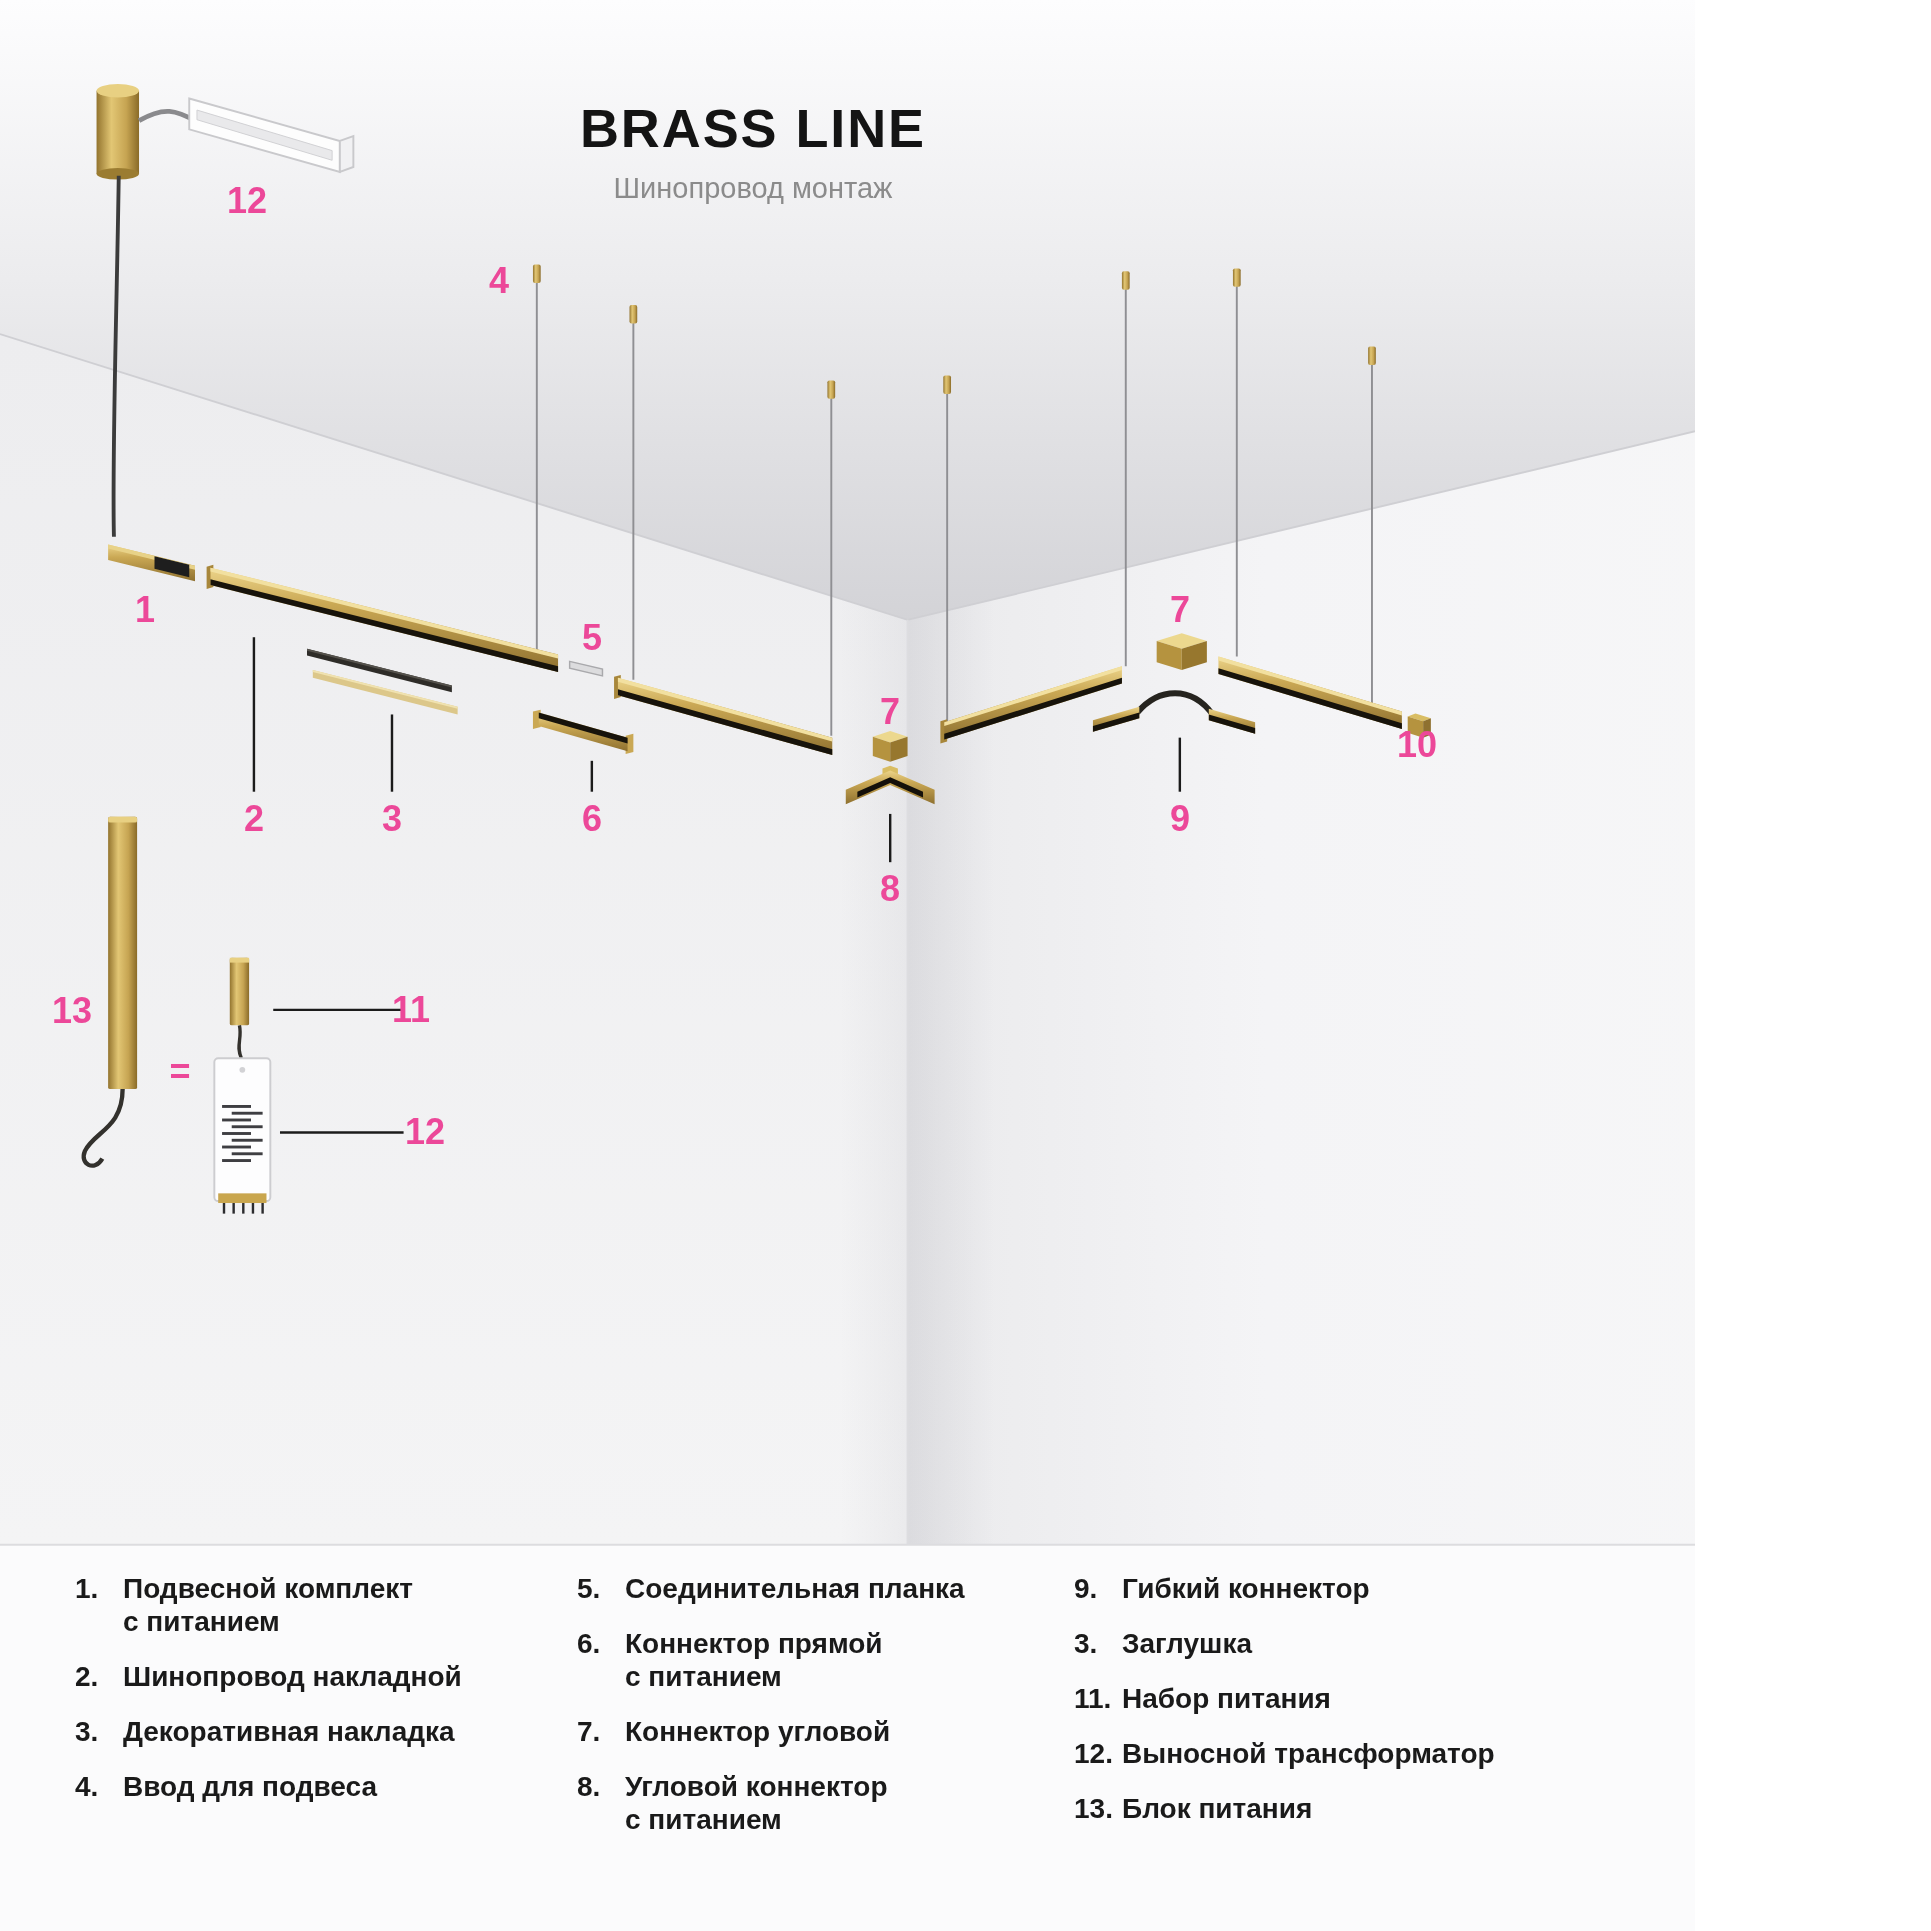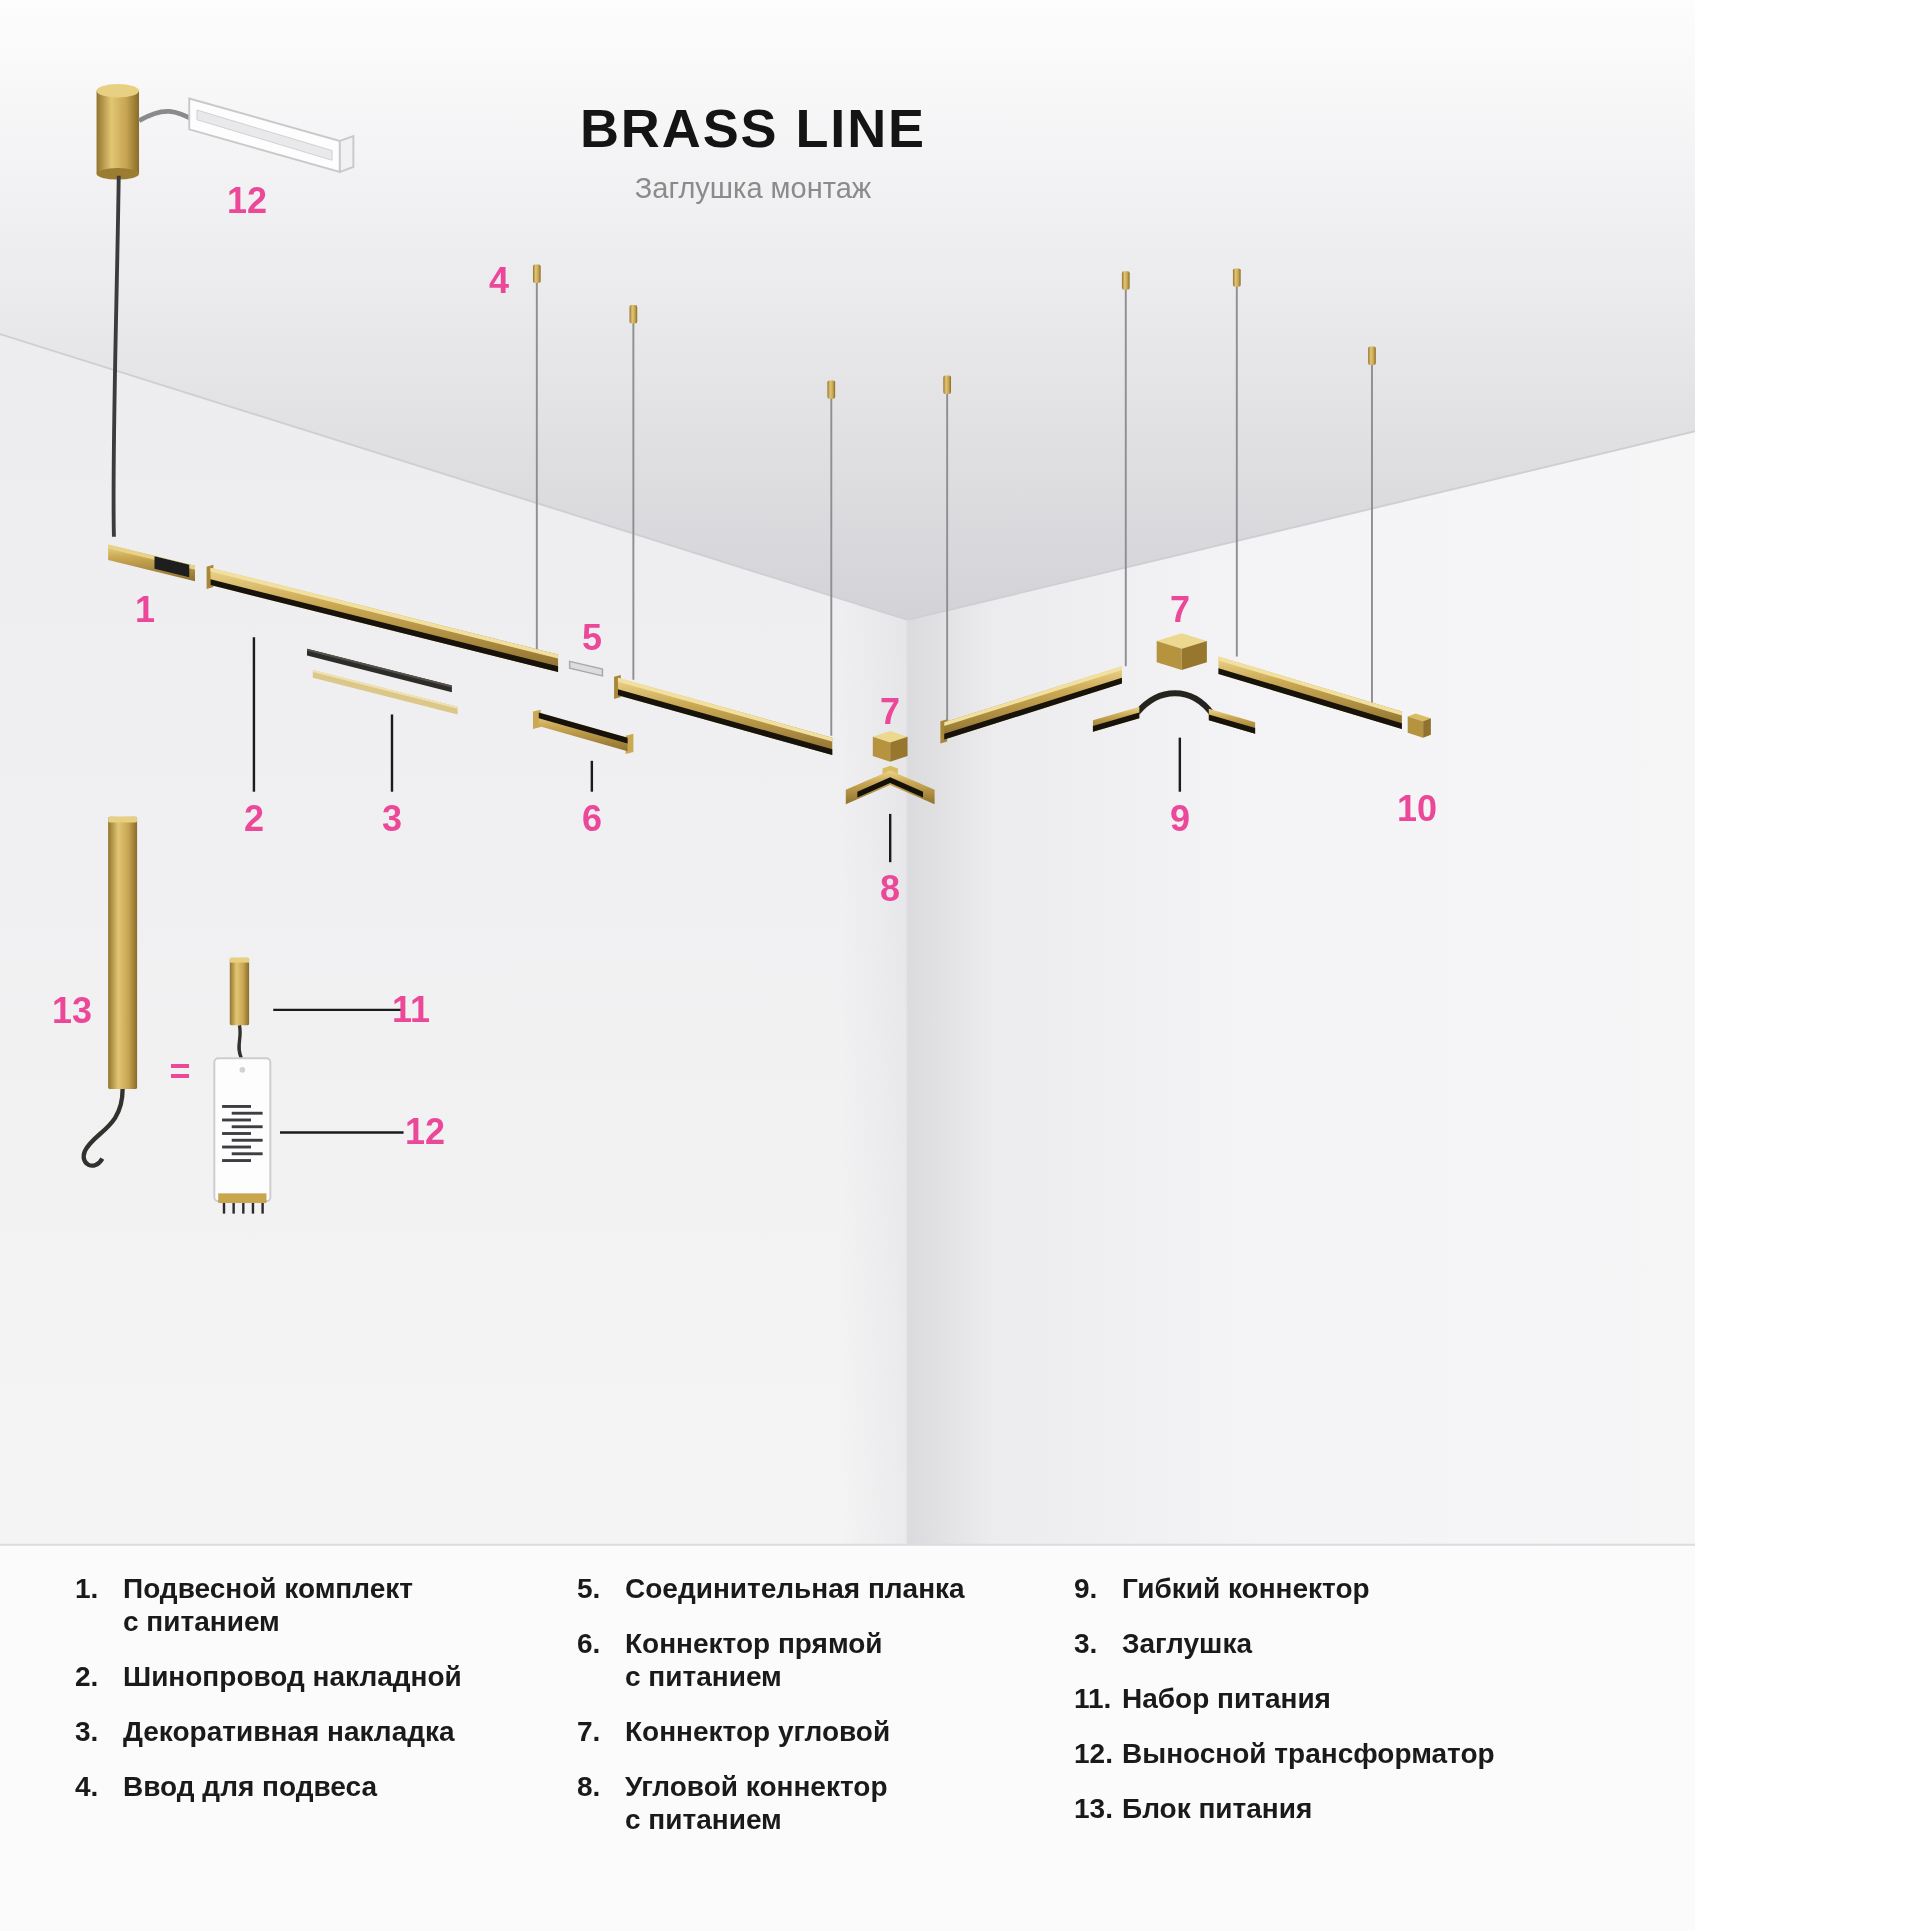--- a/index.html
+++ b/index.html
@@ -225,34 +225,34 @@
       <line x1="406" y1="740" x2="406" y2="820"></line>
       <line x1="613" y1="788" x2="613" y2="820"></line>
       <line x1="922" y1="843" x2="922" y2="893"></line>
       <line x1="1222" y1="764" x2="1222" y2="820"></line>
       <line x1="283" y1="1046" x2="418" y2="1046"></line>
       <line x1="290" y1="1173" x2="418" y2="1173"></line>
     </g>
   </svg>
 
   <div class="title">BRASS LINE</div>
-  <div class="subtitle">Заглушка монтаж</div>
+  <div class="subtitle">Шинопровод монтаж</div>
 
   <div class="callout" style="left:247px;top:180px">12</div>
   <div class="callout" style="left:145px;top:589px">1</div>
   <div class="callout" style="left:254px;top:798px">2</div>
   <div class="callout" style="left:392px;top:798px">3</div>
   <div class="callout" style="left:499px;top:260px">4</div>
   <div class="callout" style="left:592px;top:617px">5</div>
   <div class="callout" style="left:592px;top:798px">6</div>
   <div class="callout" style="left:890px;top:691px">7</div>
   <div class="callout" style="left:890px;top:868px">8</div>
   <div class="callout" style="left:1180px;top:589px">7</div>
   <div class="callout" style="left:1180px;top:798px">9</div>
-  <div class="callout" style="left:1417px;top:788px">10</div>
+  <div class="callout" style="left:1417px;top:724px">10</div>
   <div class="callout" style="left:72px;top:990px">13</div>
   <div class="callout" style="left:180px;top:1051px">=</div>
   <div class="callout" style="left:411px;top:989px">11</div>
   <div class="callout" style="left:425px;top:1111px">12</div>
 
   <div class="legend-col" style="left:75px">
     <div class="legend-item">
       <span class="legend-num">1.</span>
       <div class="legend-text">
         <div class="legend-line">Подвесной комплект</div>

